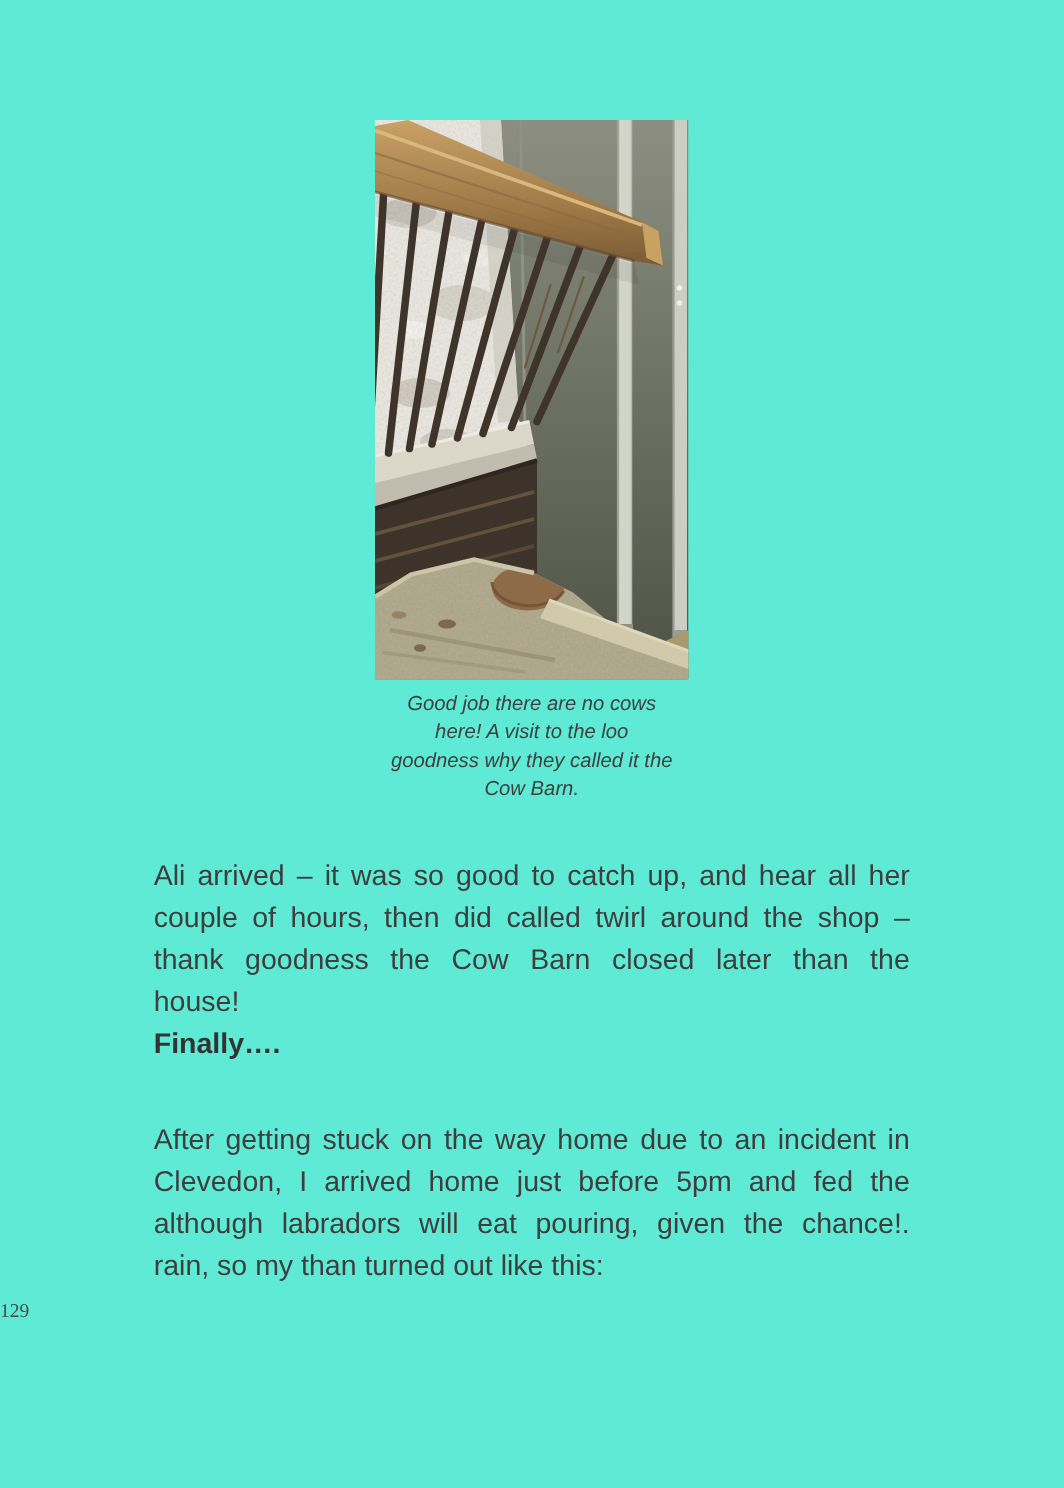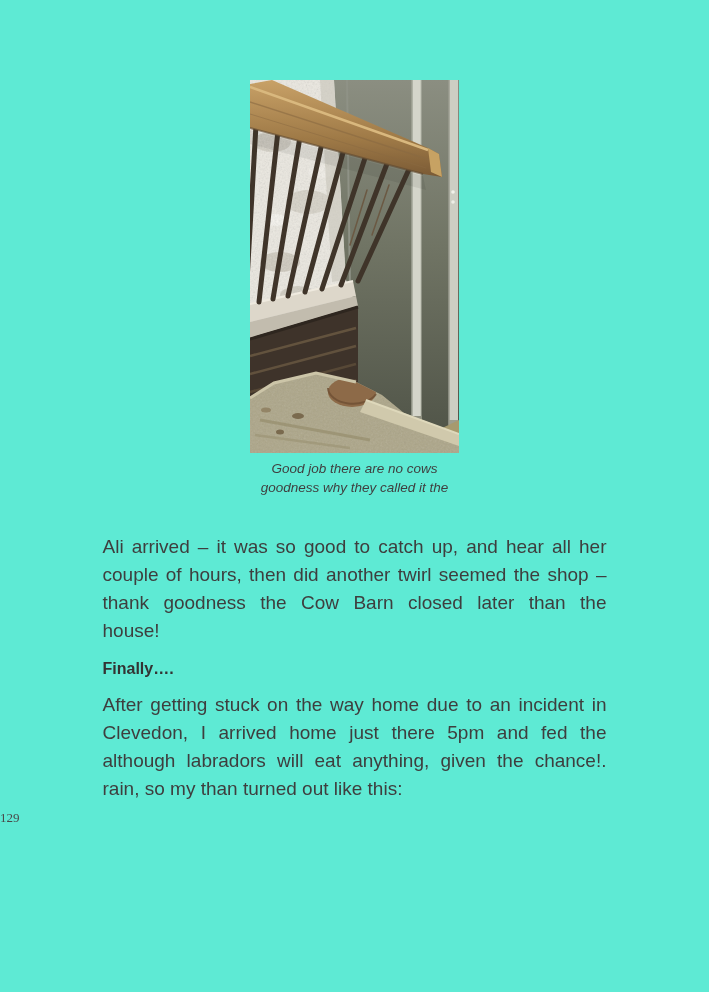--- a/index.html
+++ b/index.html
@@ -15,26 +15,25 @@
   .caption{
     width:280px;margin:6px auto 0;
     font-style:italic;
     font-size:13.5px;line-height:19px;
     color:#3f3f3f;
   }
   .caption div{text-align:center;}
   .col{width:504px;margin:0 auto;color:#3e3e3e;}
   .para{margin:0;font-size:19px;line-height:28px;}
   .para1{margin-top:36px;}
-  .para2{margin-top:8px;}
+  .para2{margin-top:36px;}
   .jline{text-align:justify;text-align-last:justify;}
   .jline.last{text-align-last:auto;}
   .heading{
-    margin-top:10px;
-    font-size:16px;line-height:28px;font-weight:bold;color:#333333;
+    font-size:19px;line-height:28px;font-weight:bold;color:#333333;
   }
   .page-number{
     margin-top:7px;
     font-family:"Liberation Serif",serif;
     font-size:13px;line-height:15px;
     color:#4a4a4a;
   }
 </style>
 </head>
 <body>
@@ -155,38 +154,40 @@
         <line x1="0" y1="22" x2="180" y2="80" stroke="#8a6a42" stroke-width="1.5" opacity="0.6"></line>
         <line x1="0" y1="34" x2="176" y2="88" stroke="#8a6a42" stroke-width="1" opacity="0.5"></line>
         <polygon points="178,68 189,74 192,97 181,92" fill="#c7a263"></polygon>
         <line x1="0" y1="48" x2="173" y2="94" stroke="#5f4930" stroke-width="2" opacity="0.6"></line>
       </g>
     </svg>
   </div>
 
   <div class="caption">
     <div>Good job there are no cows</div>
+    <div>here! A visit to the loo</div>
     <div>goodness why they called it the</div>
+    <div>Cow Barn.</div>
   </div>
 
   <div class="col">
 
     <div class="para para1">
       <div class="jline">Ali arrived – it was so good to catch up, and hear all her</div>
-      <div class="jline">couple of hours, then did another twirl seemed the shop –</div>
+      <div class="jline">couple of hours, then did called twirl around the shop –</div>
       <div class="jline">thank goodness the Cow Barn closed later than the</div>
       <div class="jline last">house!</div>
     </div>
 
     <div class="heading">Finally….</div>
 
     <div class="para para2">
       <div class="jline">After getting stuck on the way home due to an incident in</div>
-      <div class="jline">Clevedon, I arrived home just there 5pm and fed the</div>
-      <div class="jline">although labradors will eat anything, given the chance!.</div>
+      <div class="jline">Clevedon, I arrived home just before 5pm and fed the</div>
+      <div class="jline">although labradors will eat pouring, given the chance!.</div>
       <div class="jline last">rain, so my than turned out like this:</div>
     </div>
 
   </div>
 
   <div class="page-number">129</div>
 
 </div>
 
 </body></html>

